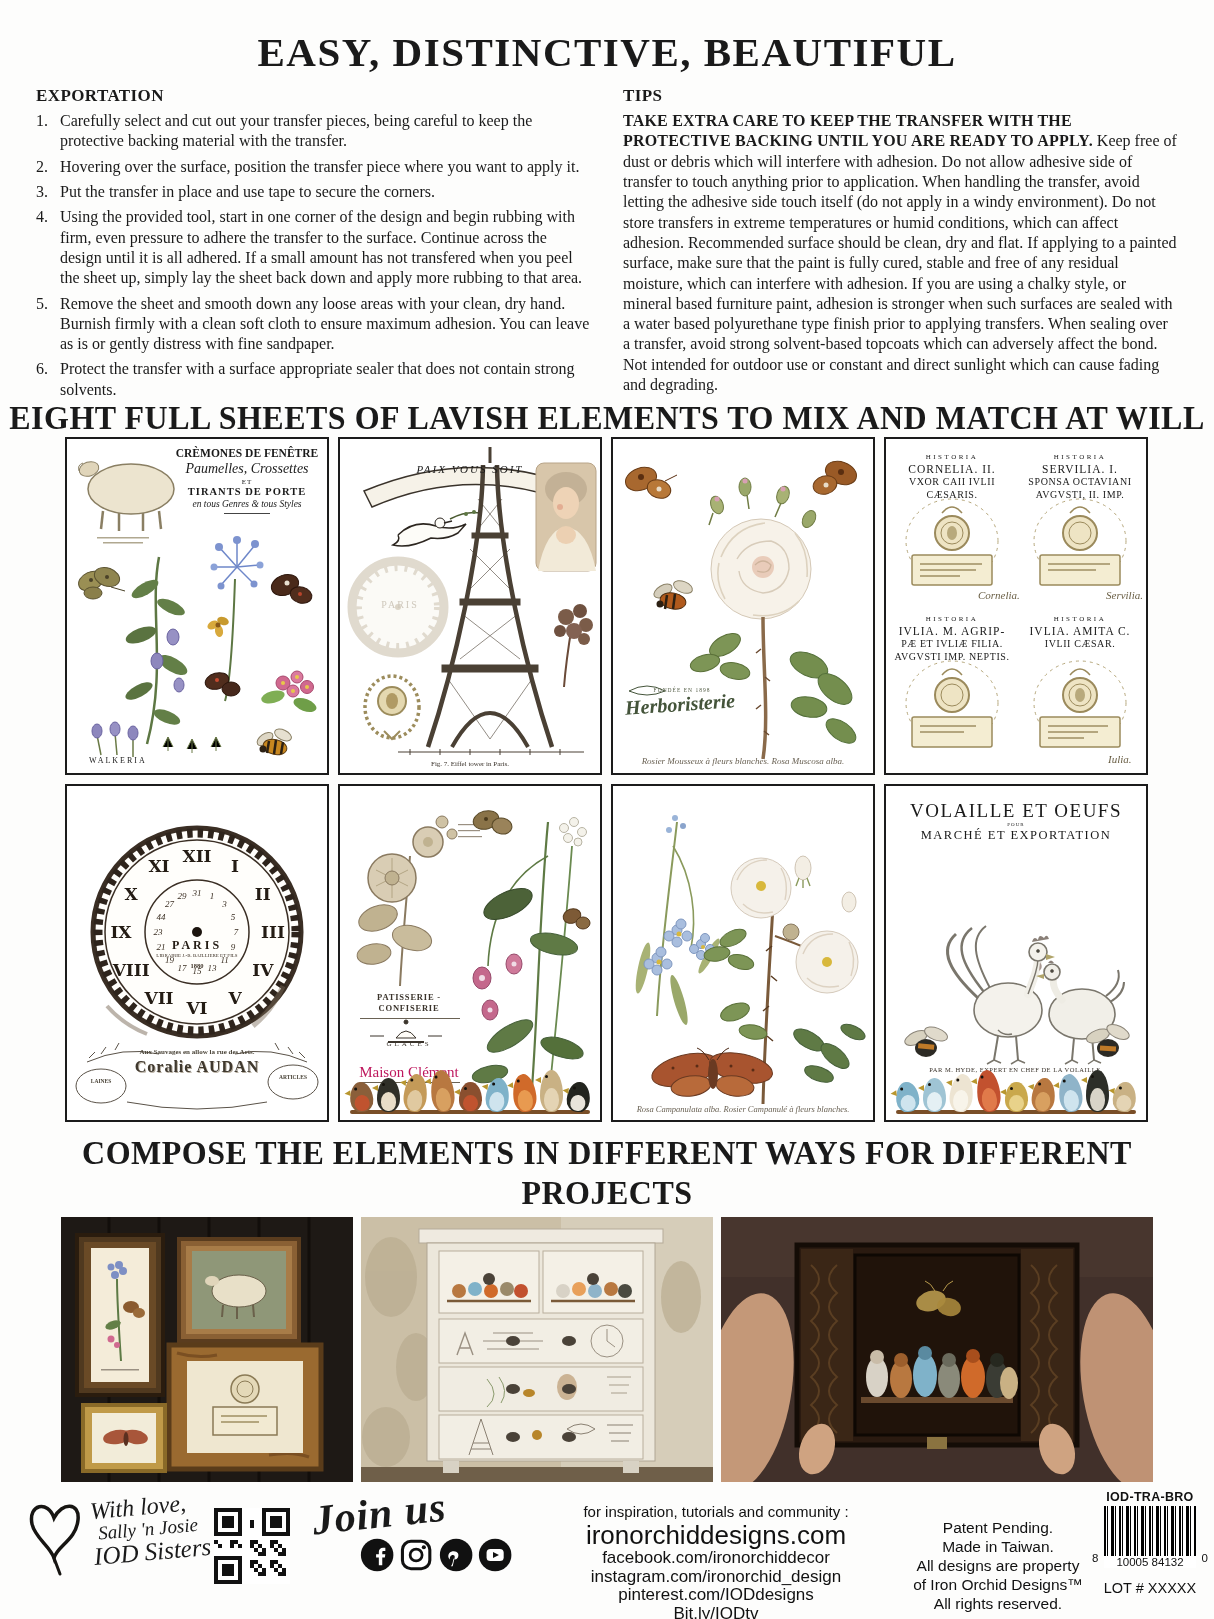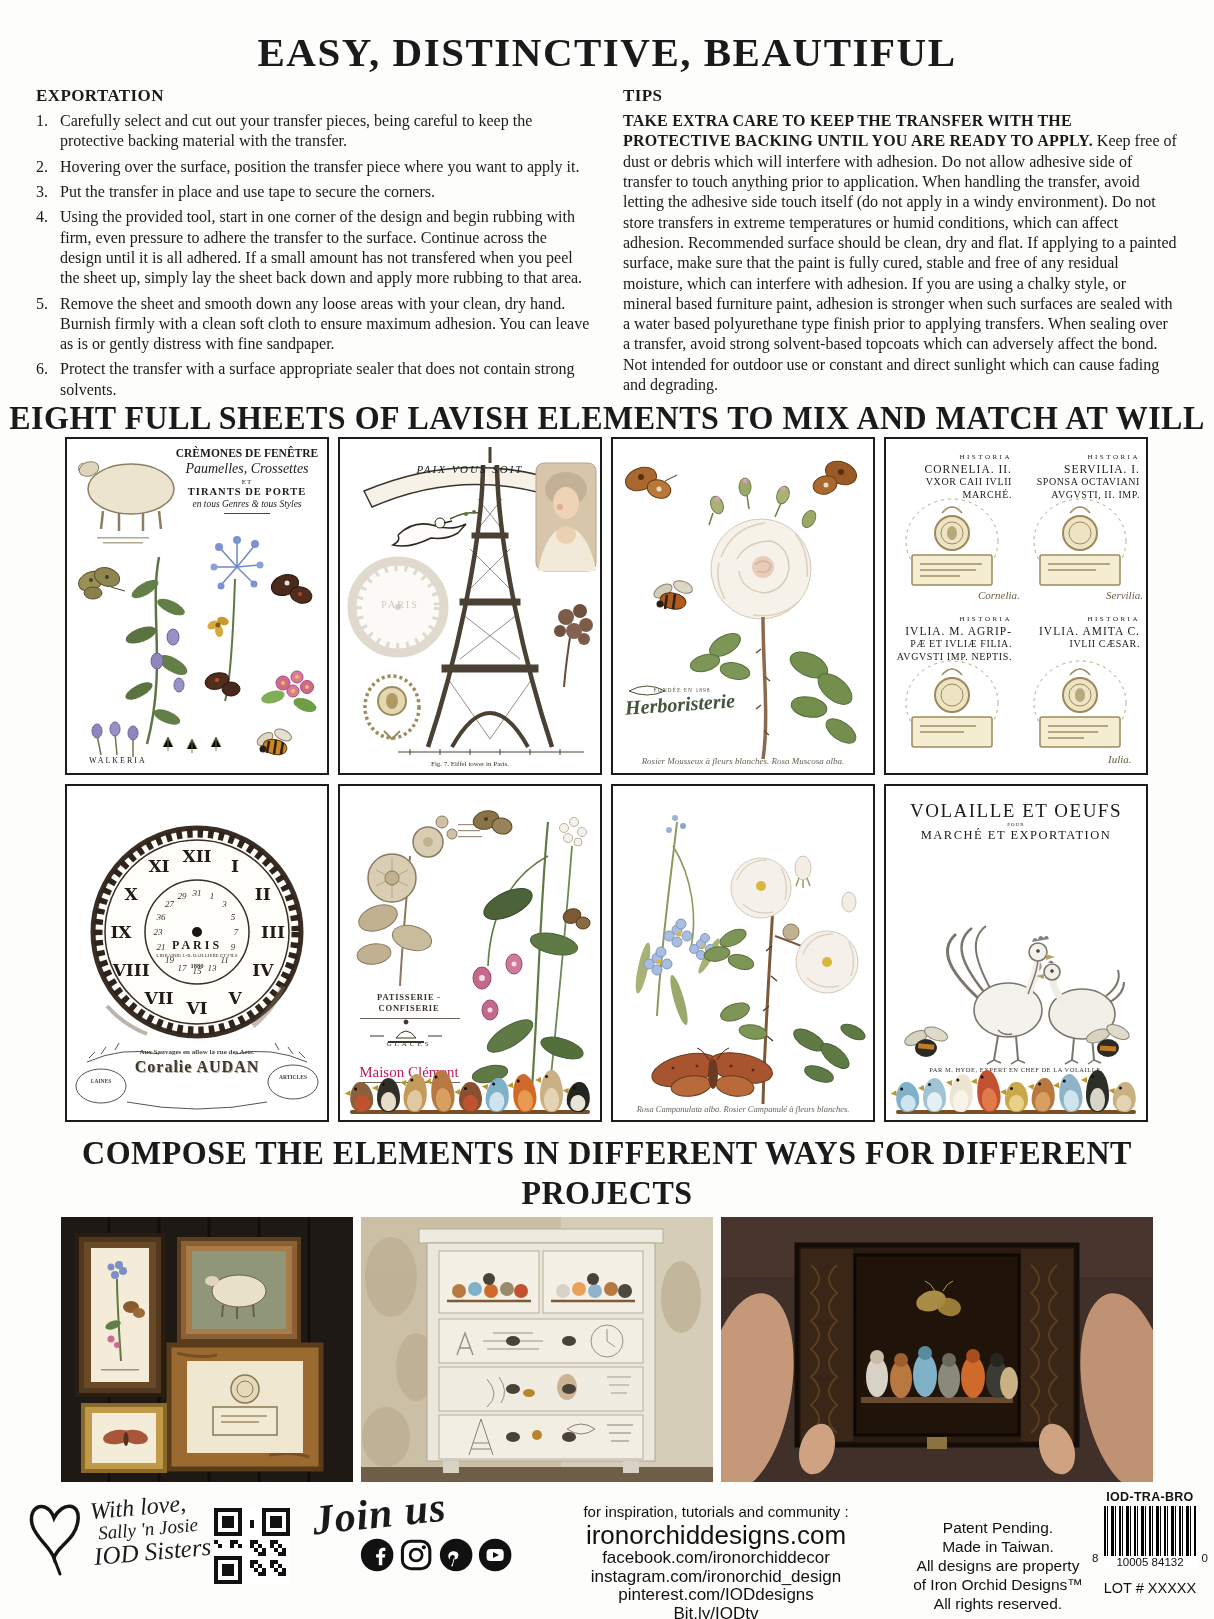--- a/index.html
+++ b/index.html
@@ -40,21 +40,21 @@
   .p2-clock{left:22px;top:160px;width:76px;text-align:center;font-size:10px;letter-spacing:2px;
             color:#cfc8bc;position:absolute;}
   .p2-cap{bottom:5px;font-size:7px;color:#3a332b;}
   
   .p3-signtop{left:14px;top:248px;width:110px;text-align:center;font-size:5.5px;letter-spacing:1px;
               color:#57604a;position:absolute;}
   .p3-sign{left:2px;top:254px;width:130px;text-align:center;font-size:20px;font-style:italic;
            font-weight:bold;color:#44543a;transform:rotate(-4deg);position:absolute;}
   .p3-cap{bottom:7px;font-size:9px;font-style:italic;color:#6a6254;}
   
-  .p4-card{position:absolute;width:120px;text-align:right;line-height:1.25;}
+  .p4-card{position:absolute;width:120px;text-align:center;line-height:1.25;}
   .p4-k{display:block;font-size:7px;letter-spacing:2.5px;}
   .p4-1{display:block;font-size:11.5px;letter-spacing:1px;}
   .p4-2,.p4-3{display:block;font-size:10px;letter-spacing:.6px;}
   .p4-cap{position:absolute;font-size:11px;font-style:italic;color:#6a5f45;}
   
   #clock-nums{position:absolute;left:0;top:0;width:260px;height:334px;}
   .roman-num{position:absolute;transform:translate(-50%,-50%);font-weight:bold;font-size:17px;
              font-family:"DejaVu Serif",serif;color:#241c14;}
   .cal-num{position:absolute;transform:translate(-50%,-50%);font-style:italic;font-size:9px;color:#3a2e22;}
   .p5-c1{left:0;right:0;top:152px;text-align:center;font-size:12px;font-weight:bold;letter-spacing:3px;
@@ -460,21 +460,21 @@
             <rect x="34" y="124" width="60" height="2" fill="#b4a67e" stroke="none"></rect>
             <rect x="34" y="130" width="50" height="2" fill="#b4a67e" stroke="none"></rect>
             <rect x="34" y="136" width="36" height="2" fill="#b4a67e" stroke="none"></rect>
           </g>
         </g>
       </svg>
       <div class="p4-card" style="left:6px;top:14px;">
         <span class="p4-k">HISTORIA</span>
         <span class="p4-1">CORNELIA. II.</span>
         <span class="p4-2">VXOR CAII IVLII</span>
-        <span class="p4-3">MARCHÉ.</span>
+        <span class="p4-3">CÆSARIS.</span>
       </div>
       <div class="p4-card" style="left:134px;top:14px;">
         <span class="p4-k">HISTORIA</span>
         <span class="p4-1">SERVILIA. I.</span>
         <span class="p4-2">SPONSA OCTAVIANI</span>
         <span class="p4-3">AVGVSTI, II. IMP.</span>
       </div>
       <div class="p4-card" style="left:6px;top:176px;">
         <span class="p4-k">HISTORIA</span>
         <span class="p4-1">IVLIA. M. AGRIP-</span>
@@ -528,21 +528,21 @@
           <span class="cal-num" style="left: 166.031px; top: 131.075px;">5</span>
           <span class="cal-num" style="left: 169px; top: 146px;">7</span>
           <span class="cal-num" style="left: 166.031px; top: 160.925px;">9</span>
           <span class="cal-num" style="left: 157.577px; top: 173.577px;">11</span>
           <span class="cal-num" style="left: 144.925px; top: 182.031px;">13</span>
           <span class="cal-num" style="left: 130px; top: 185px;">15</span>
           <span class="cal-num" style="left: 115.075px; top: 182.031px;">17</span>
           <span class="cal-num" style="left: 102.423px; top: 173.577px;">19</span>
           <span class="cal-num" style="left: 93.9687px; top: 160.925px;">21</span>
           <span class="cal-num" style="left: 91px; top: 146px;">23</span>
-          <span class="cal-num" style="left: 93.9687px; top: 131.075px;">36</span>
+          <span class="cal-num" style="left: 93.9687px; top: 131.075px;">44</span>
           <span class="cal-num" style="left: 102.423px; top: 118.423px;">27</span>
           <span class="cal-num" style="left: 115.075px; top: 109.969px;">29</span>
         </div>
       <span class="p5-c1">PARIS</span>
       <span class="p5-c2">LIBRAIRIE J.-B. BAILLIERE ET FILS</span>
       <span class="p5-c3">1880</span>
       <span class="p5-arc">Aux Sauvages en allow la rue des Arts.</span>
       <span class="p5-name">Coralie AUDAN</span>
       <span class="p5-oL">LAINES</span>
       <span class="p5-oR">ARTICLES</span>

